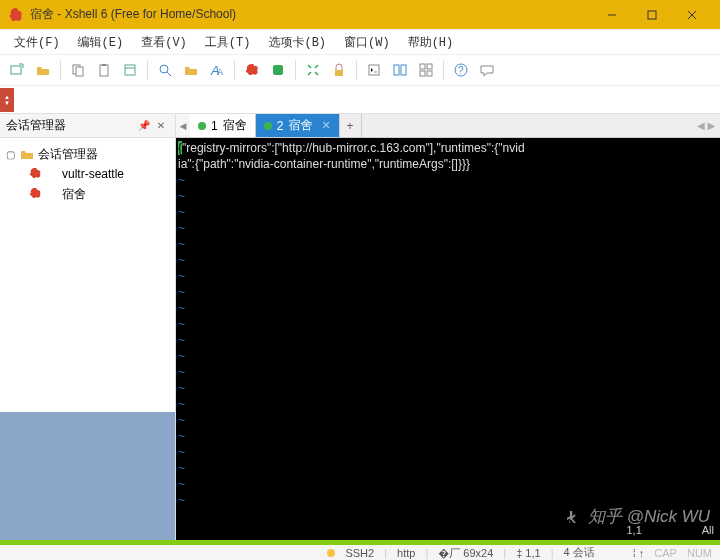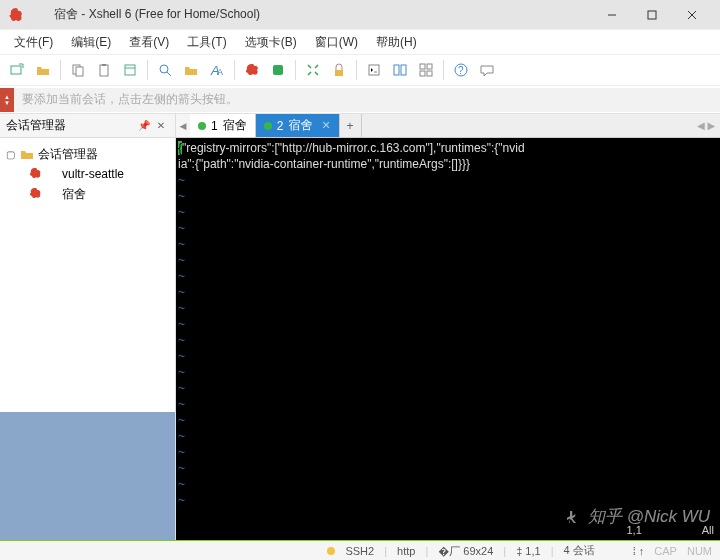--- a/index.html
+++ b/index.html
@@ -1,23 +1,23 @@
 <!DOCTYPE html>
 <html><head>
 <meta charset="utf-8">
 <style>
 * { box-sizing: border-box; margin: 0; padding: 0; font-family: "Microsoft YaHei", "Segoe UI", sans-serif; }
 body { width: 720px; height: 560px; background: #fff; overflow: hidden; font-size: 12px; }
-.titlebar { height: 30px; background: #e5e5e5; display: flex; align-items: center; padding: 0 8px; border-bottom: 1px solid #eee; gap: 24px; }
+.titlebar { height: 30px; background: #eab308; display: flex; align-items: center; padding: 0 8px; border-bottom: 1px solid #eee; }
 .titlebar .icon { width: 16px; height: 16px; margin-right: 6px; }
 .titlebar .title { flex: 1; color: #333; }
 .winbtns { display: flex; gap: 0; }
 .winbtn { width: 40px; height: 28px; display: flex; align-items: center; justify-content: center; color: #555; }
 .menubar { height: 24px; display: flex; align-items: center; padding: 0 6px; gap: 2px; font-size: 12px; }
-.menuitem { padding: 2px 8px; color: #333; }
+.menuitem { padding: 2px 8px; color: #333; font-family: Liberation Mono, monospace; }
 .toolbar { height: 32px; display: flex; align-items: center; padding: 0 6px; gap: 4px; border-top: 1px solid #eee; border-bottom: 1px solid #eee; }
 .tbtn { width: 22px; height: 22px; display: flex; align-items: center; justify-content: center; border-radius: 2px; }
 .tsep { width: 1px; height: 20px; background: #ddd; margin: 0 2px; }
 .addressbar { height: 28px; display: flex; align-items: center; border-bottom: 1px solid #e0e0e0; }
 .addr-arrows { width: 14px; height: 24px; background: #c94a36; display: flex; flex-direction: column; align-items: center; justify-content: center; color: #fff; font-size: 6px; }
 .addr-field { flex: 1; background: #f2f2f2; height: 24px; display: flex; align-items: center; padding: 0 8px; color: #aaa; }
 .main { display: flex; height: 426px; }
 .sidebar { width: 176px; background: #fff; border-right: 1px solid #ddd; display: flex; flex-direction: column; justify-content: flex-end; }
 .sidehdr { height: 24px; background: #f5f5f5; display: flex; align-items: center; padding: 0 6px; border-bottom: 1px solid #ddd; font-size: 12px; }
 .sidehdr .spacer { flex: 1; }
@@ -39,21 +39,21 @@
 .tab .close { margin-left: 4px; color: inherit; opacity: 0.6; font-size: 11px; }
 .tab-plus { width: 22px; display: flex; align-items: center; justify-content: center; color: #666; border-right: 1px solid #ccc; }
 .tabbar .spacer { flex: 1; }
 .tab-nav { width: 28px; display: flex; align-items: center; justify-content: center; color: #aaa; font-size: 10px; }
 .terminal { flex: 1; background: #000; color: #ddd; font-family: Consolas, monospace; font-size: 12px; padding: 2px; position: relative; overflow: hidden; line-height: 16px; }
 .terminal .cursor { background: #3bb54a; color: #000; }
 .tilde { color: #2a6fb5; }
 .term-status { position: absolute; bottom: 2px; left: 0; right: 0; display: flex; color: #ccc; font-size: 11px; padding: 0 6px; }
 .term-status .spacer { flex: 1; }
 .watermark { position: absolute; bottom: 14px; right: 10px; color: rgba(255,255,255,0.55); font-size: 17px; font-style: italic; display: flex; align-items: center; gap: 6px; margin-top: 10px; }
-.statusbar { height: 20px; background: #f5f5f5; border-top: 1px solid #84cc16; display: flex; align-items: center; padding: 0 8px; font-size: 11px; color: #555; gap: 10px; }
+.statusbar { height: 20px; background: #f5f5f5; border-top: 5px solid #84cc16; display: flex; align-items: center; padding: 0 8px; font-size: 11px; color: #555; gap: 10px; }
 .statusbar .spacer { flex: 1; }
 .statusbar .dot2 { width: 8px; height: 8px; border-radius: 50%; background: #f5c242; }
 .statusbar .sep { color: #ccc; }
 </style>
 </head>
 <body>
 
 <div class="titlebar">
   <span class="icon">
     <svg width="16" height="16" viewBox="0 0 16 16">
@@ -193,21 +193,20 @@
     </div>
   <div class="tbtn">
       <svg width="16" height="16">
         <path d="M2 4h12v7H8l-3 3v-3H2z" fill="none" stroke="#888"></path>
       </svg>
     </div>
 </div>
 
 <div class="addressbar">
   <div class="addr-arrows">▲<br>▼</div>
-  <div class="addr-field">要添加当前会话，点击左侧的箭头按钮。</div>
 </div>
 
 <div class="main">
   <div class="sidebar">
     <div class="sidehdr">
       <span>会话管理器</span>
       <span class="spacer"></span>
       <span class="btn">📌</span>
       <span class="btn">✕</span>
     </div>

